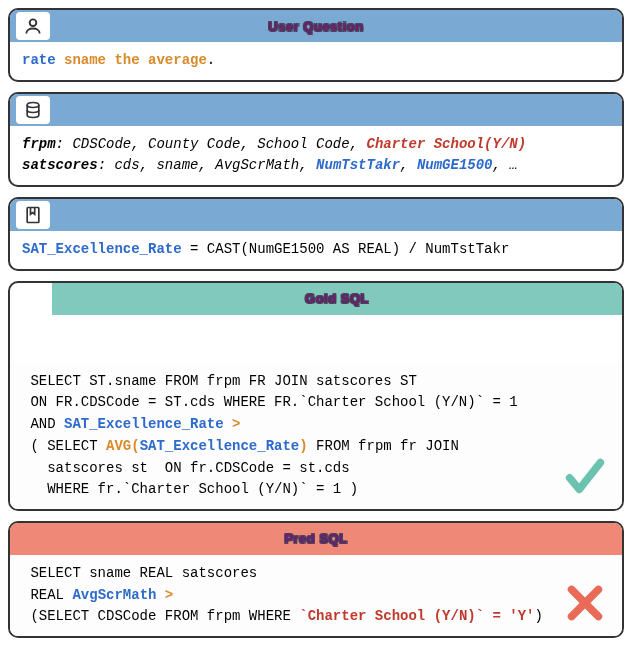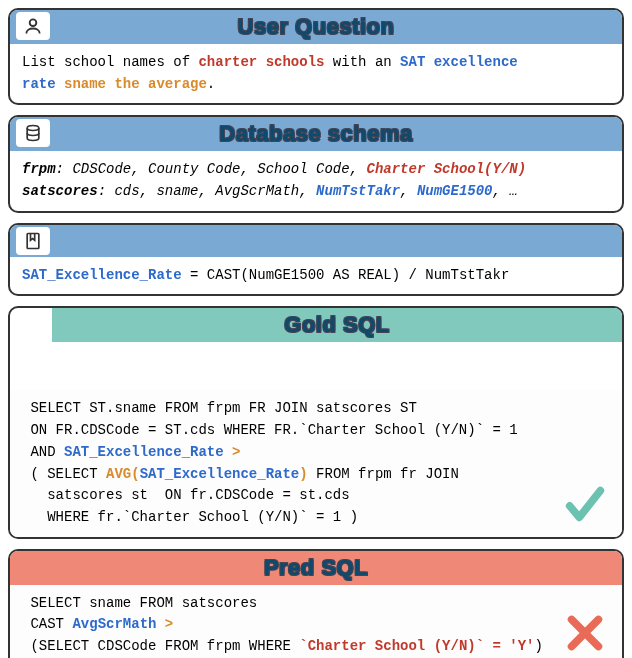--- a/index.html
+++ b/index.html
@@ -20,28 +20,28 @@
   }
   .header {
     display: flex;
     align-items: center;
     padding: 4px 10px;
     position: relative;
     min-height: 32px;
   }
   .header.blue { background: #7aa9d4; }
   .header.teal { background: #80c9bc; }
-  .header.coral { background: #f08877; align-items: flex-end; }
+  .header.coral { background: #f08877; }
   .header .title {
     flex: 1;
     text-align: center;
     font-family: -apple-system, 'Segoe UI', sans-serif;
     font-weight: 700;
-    font-size: 22px;
-    color: #0c4a6e;
+    font-size: 13px;
+    color: #701a75;
     text-shadow: -1px -1px 0 #445, 1px -1px 0 #445, -1px 1px 0 #445, 1px 1px 0 #445;
     letter-spacing: 0.5px;
   }
   .header .icon-slot {
     width: 34px;
     height: 28px;
     background: #fff;
     border-radius: 4px;
     display: flex;
     align-items: center;
@@ -81,35 +81,33 @@
   <div class="header blue">
     <div class="icon-slot">
       <svg viewBox="0 0 24 24" fill="none" stroke="#333" stroke-width="2.2">
           <circle cx="12" cy="8" r="4"></circle>
           <path d="M4 21c0-4 4-6 8-6s8 2 8 6"></path>
         </svg>
     </div>
     <div class="title">User Question</div>
   </div>
   <div class="body" id="q-body">
-      <div class="row"><span>List school names of </span><span class="red">charter schools</span><span> with an </span><span class="blue">SAT excellence</span></div>
       <div class="row"><span class="blue">rate</span><span> </span><span class="orange">sname the average</span><span>.</span></div>
     </div>
 </div>
 
 <div class="panel">
   <div class="header blue">
     <div class="icon-slot">
       <svg viewBox="0 0 24 24" fill="none" stroke="#333" stroke-width="2">
           <ellipse cx="12" cy="6" rx="7" ry="3"></ellipse>
           <path d="M5 6v6c0 1.7 3.1 3 7 3s7-1.3 7-3V6"></path>
           <path d="M5 12v6c0 1.7 3.1 3 7 3s7-1.3 7-3v-6"></path>
         </svg>
     </div>
-    <div class="title">Database schema</div>
   </div>
   <div class="body" id="schema-body">
       <div class="schema-row"><span class="bold">frpm</span><span>: </span><span>CDSCode, County Code, School Code, </span><span class="red">Charter School(Y/N)</span></div>
       <div class="schema-row"><span class="bold">satscores</span><span>: </span><span>cds, sname, AvgScrMath, </span><span class="blue">NumTstTakr</span><span>, </span><span class="blue">NumGE1500</span><span>, …</span></div>
     </div>
 </div>
 
 <div class="panel">
   <div class="header blue">
     <div class="icon-slot">
@@ -141,22 +139,22 @@
         </svg>
     </div>
   </div>
 </div>
 
 <div class="panel">
   <div class="header coral">
     <div class="title">Pred SQL</div>
   </div>
   <div class="body pred" id="pred-body">
-    <div class="row"><span> SELECT sname FROM satscores</span></div>
-      <div class="row"><span> CAST </span><span class="blue">AvgScrMath</span><span> </span><span class="orange">&gt;</span></div>
+    <div class="row"><span> SELECT sname REAL satscores</span></div>
+      <div class="row"><span> REAL </span><span class="blue">AvgScrMath</span><span> </span><span class="orange">&gt;</span></div>
       <div class="row"><span> (SELECT CDSCode FROM frpm WHERE </span><span class="red">`Charter School (Y/N)` = 'Y'</span><span>)</span></div>
       <div class="mark">
       <svg viewBox="0 0 24 24" fill="none" stroke="#e86a57" stroke-width="4" stroke-linecap="round">
           <path d="M5 5l14 14M19 5L5 19"></path>
         </svg>
     </div>
   </div>
 </div>
 
 </body></html>

